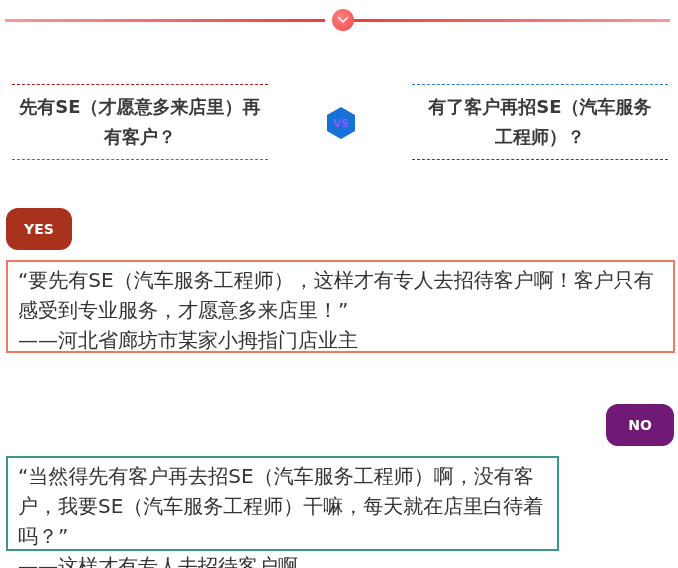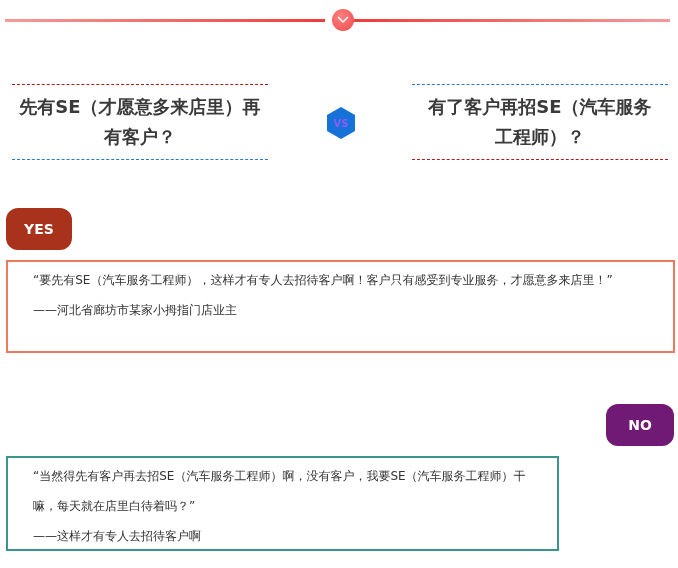--- a/index.html
+++ b/index.html
@@ -41,22 +41,22 @@
     .tag {
       position: absolute; height: 42px; border-radius: 12px;
       display: flex; align-items: center; justify-content: center;
       color: #ffffff; font-weight: bold; font-size: 14px;
     }
     .tag.yes { left: 6px; top: 208px; width: 66px; background: #a8321b; }
     .tag.no { left: 606px; top: 404px; width: 68px; background: #701a75; }
 
     .quote-box {
       position: absolute; box-sizing: border-box; background: #ffffff;
-      font-size: 12px; color: #333333; line-height: 30px;
-      padding: 0 10px 0 25px;
+      font-size: 20px; color: #333333; line-height: 30px;
+      padding: 0 10px 0 10px;
     }
     .quote-box.yes { left: 6px; top: 260px; width: 669px; height: 93px; border: 2px solid #ef7860; padding-top: 3px; }
     .quote-box.no { left: 6px; top: 456px; width: 553px; height: 95px; border: 2px solid #3a958a; padding-top: 3px; }
     .quote-text { text-indent: 0; }
     .quote-attr { text-align: left; padding-right: 4px; }
   </style>
 </head>
 <body>
 
 <div>

